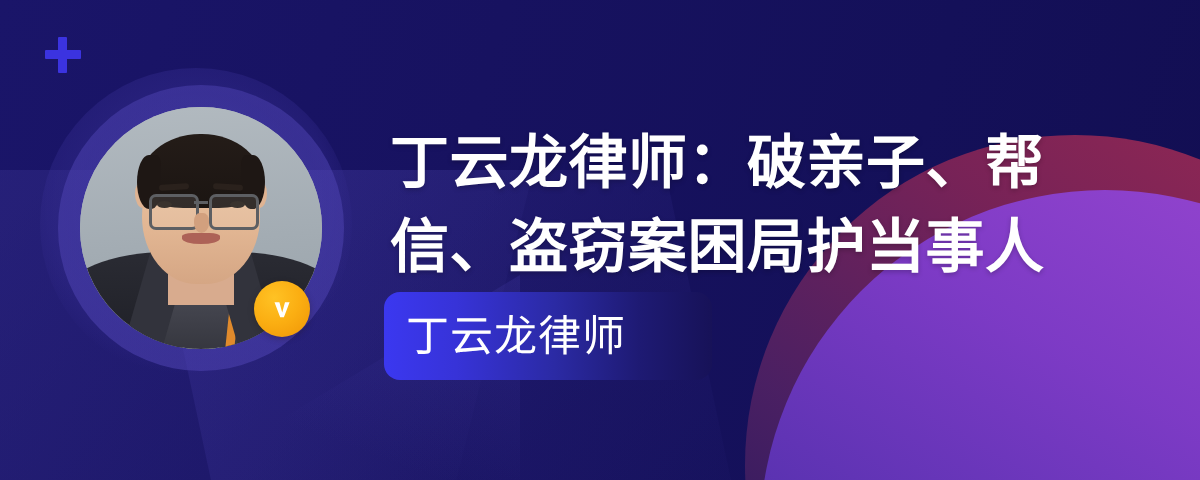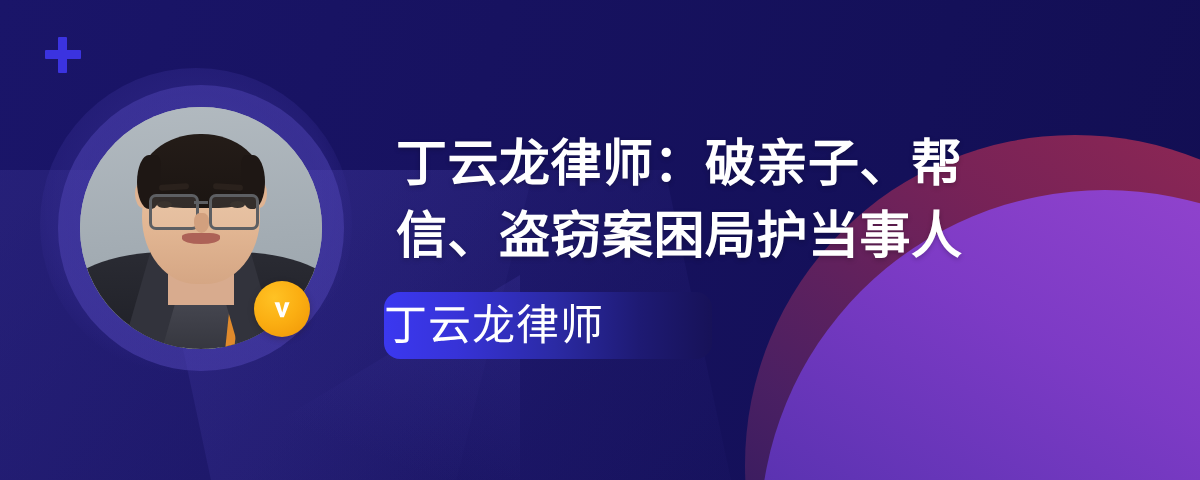--- a/index.html
+++ b/index.html
@@ -186,42 +186,43 @@
   .verified-badge svg { display: block; }
 
   
   .content {
     position: absolute;
     left: 386px;
     top: 118px;
     width: 760px;
   }
   .headline {
-    margin: 10px;
+    margin: 4px;
     color: #ffffff;
-    font-size: 51px;
+    font-size: 59px;
     line-height: 1.42;
     font-weight: 700;
     letter-spacing: .5px;
     text-shadow: 0 2px 5px rgba(0,0,0,.22);
     white-space: pre-wrap;
   }
 
   
   .name-pill {
     position: absolute;
     left: 384px;
     top: 292px;
     width: 328px;
-    height: 67px;
+    height: 88px;
     border-radius: 16px;
     background: linear-gradient(90deg, #3b38f0 0%, #3733d8 22%, #2b2aa4 52%, #1e1a73 78%, #171258 100%);
     display: flex;
     align-items: center;
     box-sizing: border-box;
+    padding-left: 22px;
   }
   .name-pill .pill-text {
     color: #ffffff;
     font-size: 43px;
     line-height: 1;
     font-weight: 400;
     letter-spacing: 1px;
     white-space: nowrap;
   }
 

